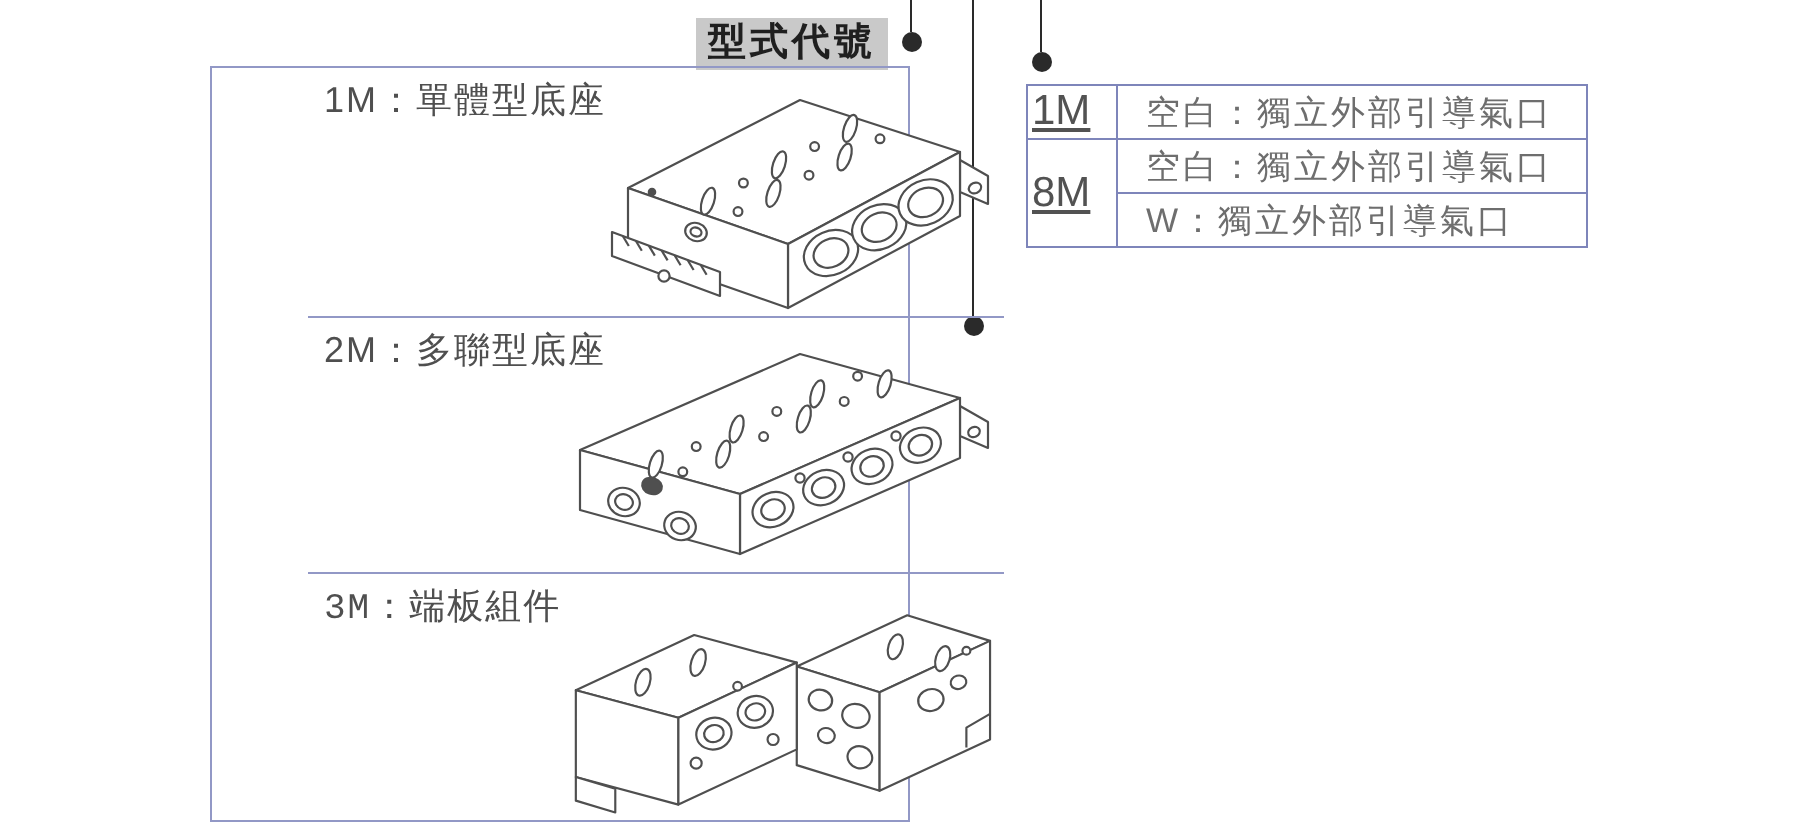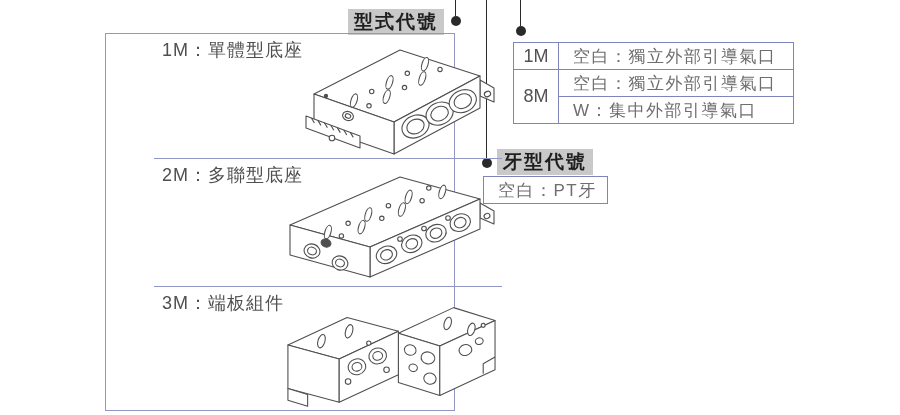--- a/index.html
+++ b/index.html
@@ -3,35 +3,35 @@
 <meta charset="utf-8">
 <style>
   html,body{margin:0;padding:0;background:#fff;}
   .canvas{position:relative;width:900px;height:415px;background:#ffffff;overflow:hidden;
           font-family:"Liberation Sans","DejaVu Sans",sans-serif;}
   .main-box{position:absolute;left:105px;top:33px;width:348px;height:376px;
             border:1px solid var(--box_border);}
   .section{position:absolute;left:0;width:100%;margin-left:48px;}
   .s1{top:0;height:124px;border-bottom:1px solid var(--box_border);}
   .s2{top:125px;height:127px;border-bottom:1px solid var(--box_border);text-decoration:underline;}
-  .s3{top:253px;height:123px;}
+  .s3{top:253px;height:123px;font-family:Liberation Mono, monospace;}
   .sec-label{position:absolute;left:8px;top:4px;font-size:18px;letter-spacing:1px;
              color:var(--section_text);white-space:nowrap;}
   .draw{position:absolute;}
   .glabel{position:absolute;background:var(--label_bg);color:var(--label_text);
           font-weight:bold;font-size:19px;letter-spacing:2px;padding:2px 6px;
           line-height:1.15;white-space:nowrap;}
   .vline{position:absolute;width:0;border-left:1.5px solid var(--connector);}
   .dot{position:absolute;width:10px;height:10px;border-radius:50%;background:var(--connector);}
   table.tbl{position:absolute;border-collapse:collapse;table-layout:fixed;background:#fff;}
   table.tbl td{border:1px solid var(--table_border);color:var(--table_text);
                font-size:17px;letter-spacing:1.5px;padding:0 14px;height:26px;
                white-space:nowrap;vertical-align:middle;}
-  table.tbl td.code{color:var(--code_text);letter-spacing:0;text-align:center;
-                    width:40px;padding:0 2px;font-size:18px;}
+  table.tbl td.code{color:var(--code_text);letter-spacing:0;
+                    width:40px;padding:0 2px;font-size:21px;text-decoration:underline;}
   #pilot-table{left:513px;top:42px;width:281px;}
   #thread-table{left:483px;top:176px;width:125px;}
   #lbl-type{left:348px;top:9px;}
   #lbl-pilot{left:532px;top:17px;}
   #lbl-thread{left:497px;top:149px;}
   #vl1{left:455px;top:0;height:16px;}
   #vl2{left:486px;top:0;height:158px;}
   #vl3{left:520px;top:0;height:26px;}
   #dot1{left:451px;top:16px;}
   #dot2{left:482px;top:158px;}
@@ -43,21 +43,20 @@
 <div class="canvas">
 
   <div class="vline" id="vl1"></div>
   <div class="vline" id="vl2"></div>
   <div class="vline" id="vl3"></div>
   <div class="dot" id="dot1"></div>
   <div class="dot" id="dot2"></div>
   <div class="dot" id="dot3"></div>
 
   <div class="glabel" id="lbl-type">型式代號</div>
-  <div class="glabel" id="lbl-thread">牙型代號</div>
 
   <div class="main-box">
 
     <div class="section s1">
       <div class="sec-label">1M：單體型底座</div>
       <svg class="draw" style="left:148px;top:8px" width="196" height="114" viewBox="0 0 196 114">
         <g fill="#ffffff" stroke="#4f4f4f" stroke-width="1.1" stroke-linejoin="round">
           <g>
             <polygon points="178,38 192,46 192,60 178,54"></polygon>
             <ellipse cx="185.5" cy="52" rx="3.2" ry="2.6" transform="rotate(-24 185.5 52)"></ellipse>
@@ -201,26 +200,23 @@
     <tbody>
         <tr>
       <td class="code">1M</td>
       <td>空白：獨立外部引導氣口</td>
     </tr>
     <tr>
       <td class="code" rowspan="2">8M</td>
       <td>空白：獨立外部引導氣口</td>
     </tr>
     <tr>
-      <td>W：集中外部引導氣口</td>
+      <td>W：獨立外部引導氣口</td>
     </tr>
   </tbody>
     </table>
 
   <table class="tbl" id="thread-table">
     <tbody>
-        <tr>
-      <td>空白：PT牙</td>
-    </tr>
   </tbody>
     </table>
 
 </div>
 
 </body></html>

